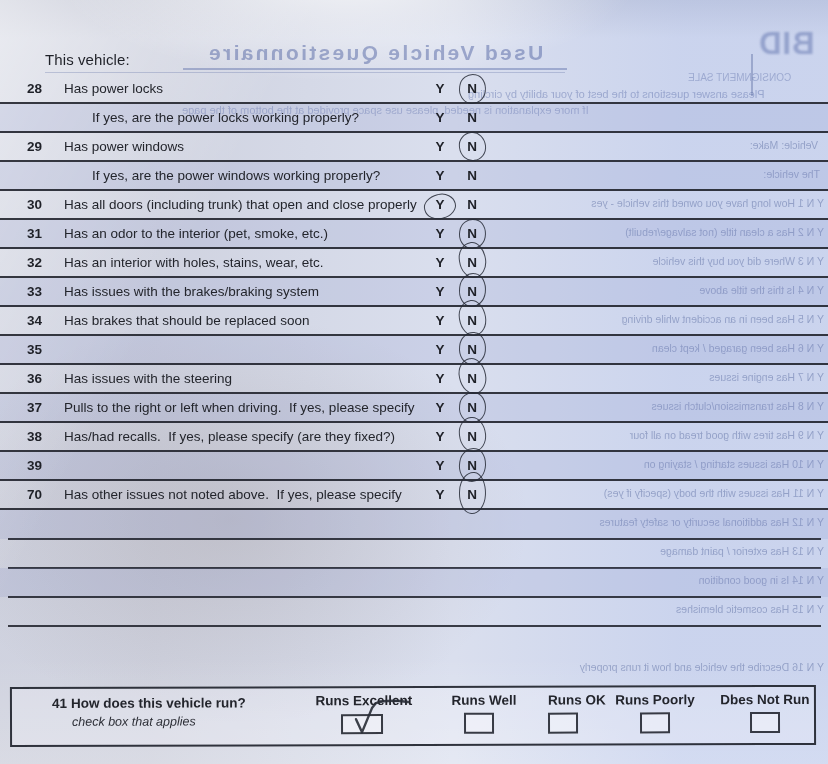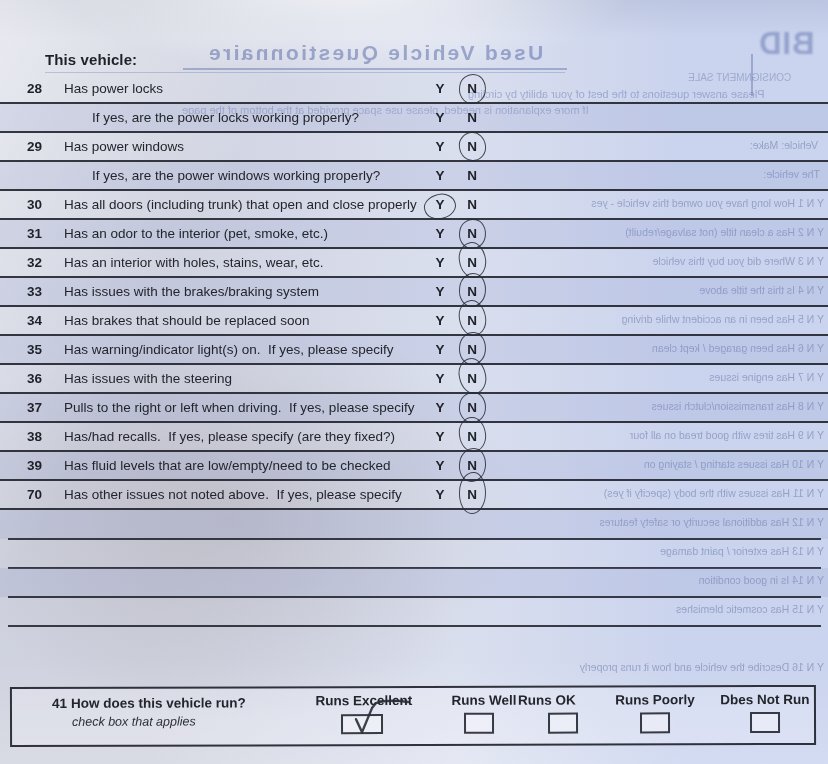--- a/index.html
+++ b/index.html
@@ -27,21 +27,21 @@
   .bleed-logo { left:758px; top:26px; font-size:31px; font-weight:bold; letter-spacing:1px;
                 color:rgba(90,108,170,0.48); filter:blur(1px); }
   .bleed-logo-sub { left:688px; top:72px; font-size:10px; color:rgba(84,102,164,0.38); }
   .bleed-sub1 { left:468px; top:88px; font-size:11px; color:rgba(84,102,164,0.42); }
   .bleed-sub2 { left:182px; top:104px; font-size:11px; color:rgba(84,102,164,0.38); }
   .bleed-vline { position:absolute; left:751px; top:54px; width:2px; height:42px;
                  background:rgba(80,96,152,0.38); filter:blur(0.5px); }
   .bleed-line { font-size:10.5px; color:rgba(72,90,148,0.42); }
 
   
-  .vehicle-label { position:absolute; left:45px; top:51px; font-size:15px; font-weight:bold;
+  .vehicle-label { position:absolute; left:45px; top:51px; font-size:15px; font-weight:normal;
                    color:#1f2128; letter-spacing:0.1px; }
   .vehicle-underline { position:absolute; left:45px; top:72px; width:520px; height:1px;
                        background:rgba(108,122,172,0.35); }
 
   
   .qtable { position:absolute; left:0; top:75px; width:828px; }
   .qrow { position:relative; width:828px; height:29px;
           border-bottom:2px solid rgba(28,31,40,0.88); overflow:visible; }
   .qrow:nth-child(even) { background:rgba(122,138,196,0.16); }
   .qrow.blank { border-bottom:none; }
@@ -168,21 +168,20 @@
       </div>
       <div class="qrow">
         <span class="qnum">34</span>
         <span class="qtext">Has brakes that should be replaced soon</span>
         <span class="col-y">Y</span>
         <span class="col-n">N</span>
         <div class="circle" style="width: 27px; height: 36px; left: 458.5px; top: -7.5px; transform: rotate(-9deg);"></div>
       </div>
       <div class="qrow">
         <span class="qnum">35</span>
-        <span class="qtext">Has warning/indicator light(s) on.  If yes, please specify</span>
         <span class="col-y">Y</span>
         <span class="col-n">N</span>
         <div class="circle" style="width: 27px; height: 33px; left: 458.5px; top: -4px; transform: rotate(6deg);"></div>
       </div>
       <div class="qrow">
         <span class="qnum">36</span>
         <span class="qtext">Has issues with the steering</span>
         <span class="col-y">Y</span>
         <span class="col-n">N</span>
         <div class="circle" style="width: 27px; height: 36px; left: 458.5px; top: -7.5px; transform: rotate(-11deg);"></div>
@@ -196,21 +195,20 @@
       </div>
       <div class="qrow">
         <span class="qnum">38</span>
         <span class="qtext">Has/had recalls.  If yes, please specify (are they fixed?)</span>
         <span class="col-y">Y</span>
         <span class="col-n">N</span>
         <div class="circle" style="width: 27px; height: 35px; left: 458.5px; top: -6px; transform: rotate(-6deg);"></div>
       </div>
       <div class="qrow">
         <span class="qnum">39</span>
-        <span class="qtext">Has fluid levels that are low/empty/need to be checked</span>
         <span class="col-y">Y</span>
         <span class="col-n">N</span>
         <div class="circle" style="width: 27px; height: 34px; left: 458.5px; top: -4.5px; transform: rotate(9deg);"></div>
       </div>
       <div class="qrow">
         <span class="qnum">70</span>
         <span class="qtext">Has other issues not noted above.  If yes, please specify</span>
         <span class="col-y">Y</span>
         <span class="col-n">N</span>
         <div class="circle" style="width: 27px; height: 42px; left: 458.5px; top: -9.5px; transform: rotate(3deg);"></div>
@@ -232,21 +230,21 @@
   <div class="runs-box">
     <div class="runs-q">
       <span class="num">41</span><span class="txt">How does this vehicle run?</span>
     </div>
     <div class="runs-hint">check box that applies</div>
     <div id="runs-options">
         <div class="opt-label" style="left: 287px;">Runs Excellent</div>
         <div class="opt-box first" style="left: 329px;"></div>
         <div class="opt-label" style="left: 407px;">Runs Well</div>
         <div class="opt-box" style="left: 452px;"></div>
-        <div class="opt-label" style="left: 470px;">Runs OK</div>
+        <div class="opt-label" style="left: 500px;">Runs OK</div>
         <div class="opt-box" style="left: 536px;"></div>
         <div class="opt-label" style="left: 578px; text-align: center;">Runs Poorly</div>
         <div class="opt-box" style="left: 628px;"></div>
         <div class="opt-label" style="left: 688px;">Dbes Not Run</div>
         <div class="opt-box" style="left: 738px;"></div>
       </div>
     <svg class="check-svg" viewBox="0 0 90 46">
       <path d="M22 28 L28 41 L38 17 L42 12 Q54 8 74 11" fill="none" stroke="rgba(40,44,54,0.9)" stroke-width="2.4" stroke-linecap="round" stroke-linejoin="round"></path>
     </svg>
   </div>

